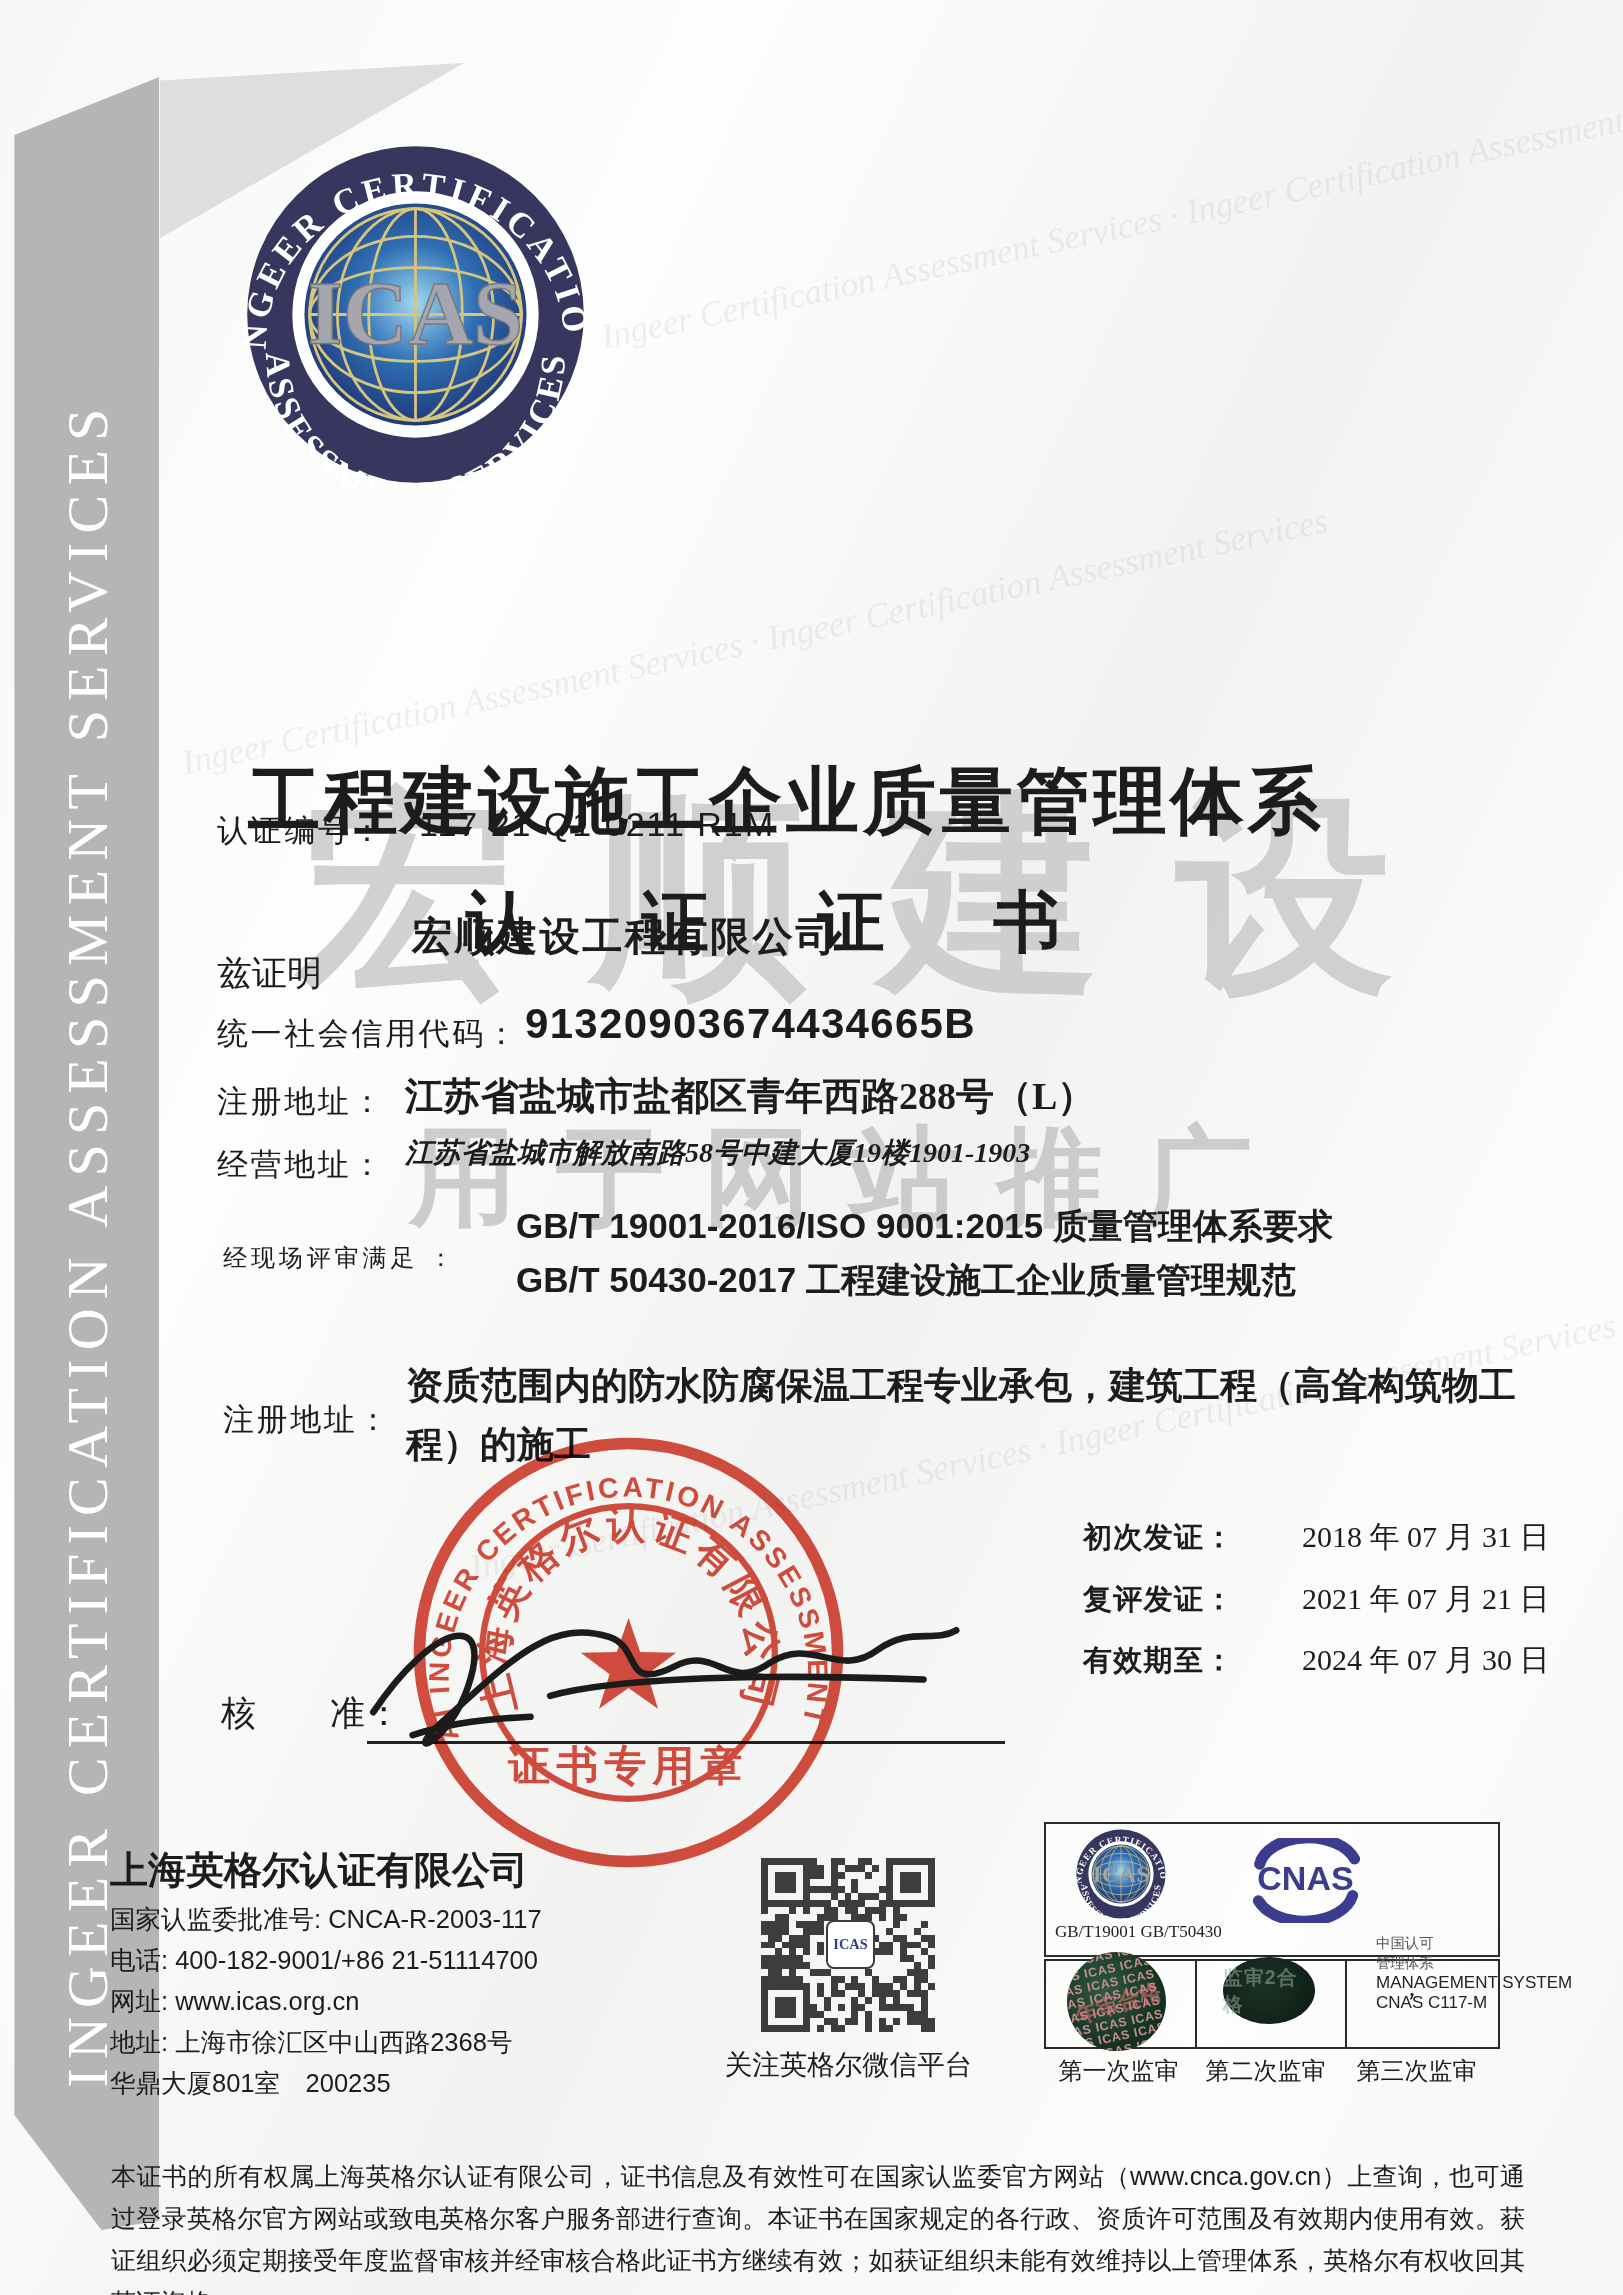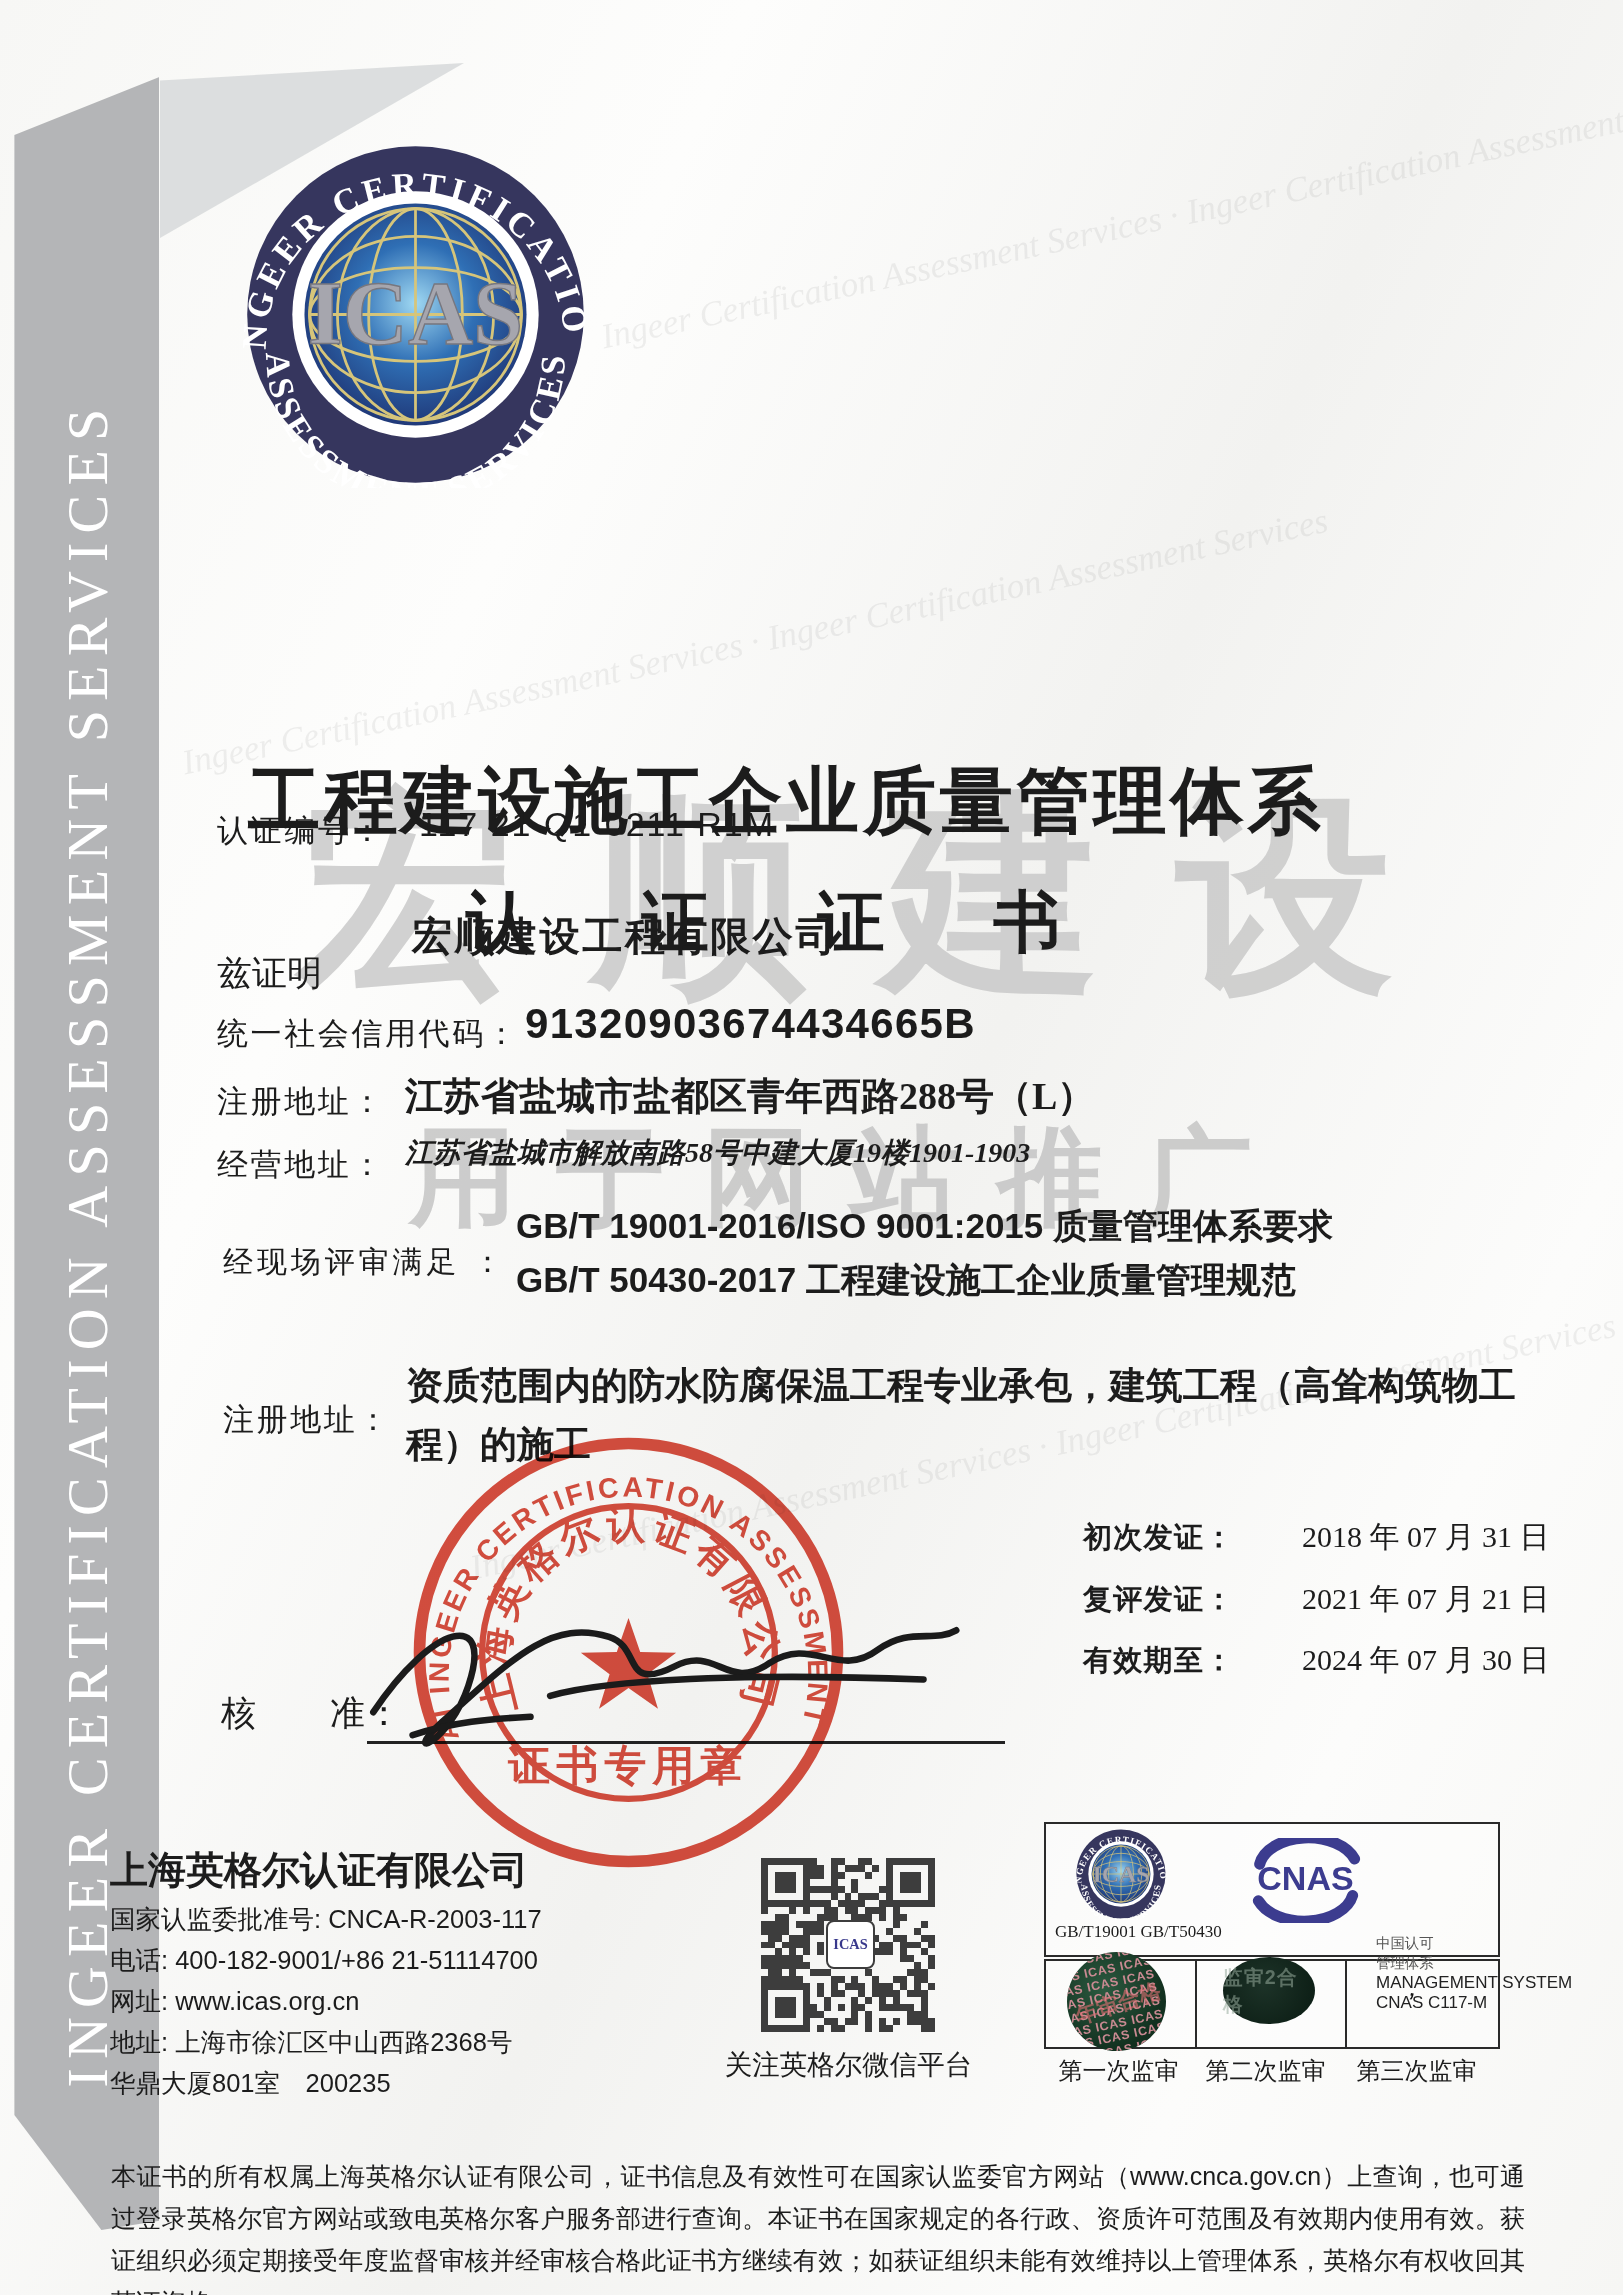--- a/index.html
+++ b/index.html
@@ -43,21 +43,21 @@
   .company-name{left:412px;top:909px;font-size:40px;font-weight:800;z-index:2;
                 font-family:Liberation Mono, monospace;letter-spacing:2.6px;}
   .credit-label{left:217px;top:1013px;}
   .credit-value{left:525px;top:1000px;font-size:42px;font-weight:800;z-index:2;letter-spacing:1.3px;}
   .regaddr-label{left:217px;top:1081px;}
   .regaddr-value{left:405px;top:1071px;font-size:38px;font-weight:800;z-index:2;
                 font-family:"Liberation Serif",serif;}
   .bizaddr-label{left:217px;top:1144px;}
   .bizaddr-value{left:405px;top:1134px;font-size:28px;font-weight:800;z-index:2;
                 font-family:"Liberation Serif",serif;font-style:italic;}
-  .standards-label{left:223px;top:1242px;font-size:30px;letter-spacing:3.9px;}
+  .standards-label{left:223px;top:1242px;font-size:24px;letter-spacing:3.9px;}
   .standards-lines{left:516px;top:1199px;width:1060px;font-size:35px;font-weight:700;
                 line-height:54px;z-index:2;}
   .scope-label{left:223px;top:1399px;}
   .scope-value{left:406px;top:1356px;width:1178px;font-size:37px;font-weight:800;line-height:59px;
                 z-index:2;font-family:"Liberation Serif",serif;}
 
   
   .date-row{left:1083px;z-index:2;}
   .date-row .dl{display:inline-block;width:190px;font-size:29px;font-weight:600;letter-spacing:1.3px;}
   .date-row .dv{display:inline-block;margin-left:26px;font-size:30px;font-family:"Liberation Serif",serif;}

